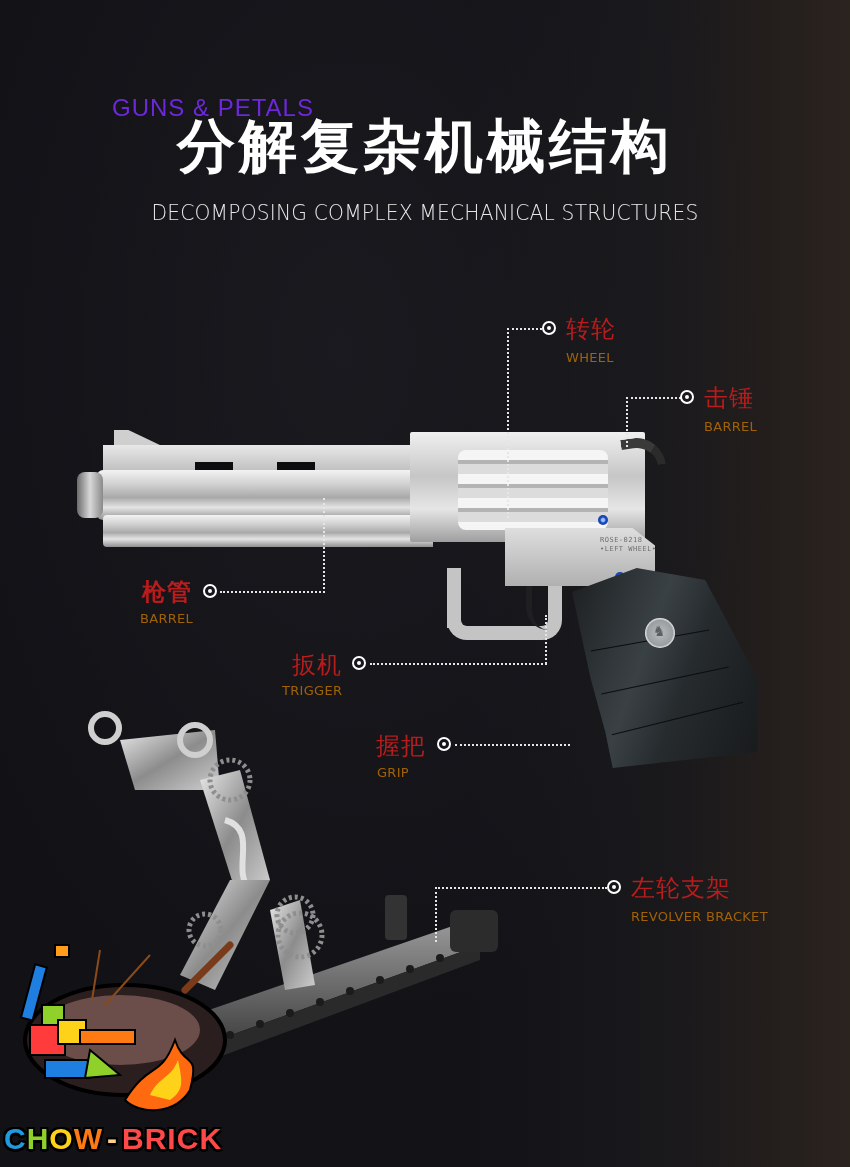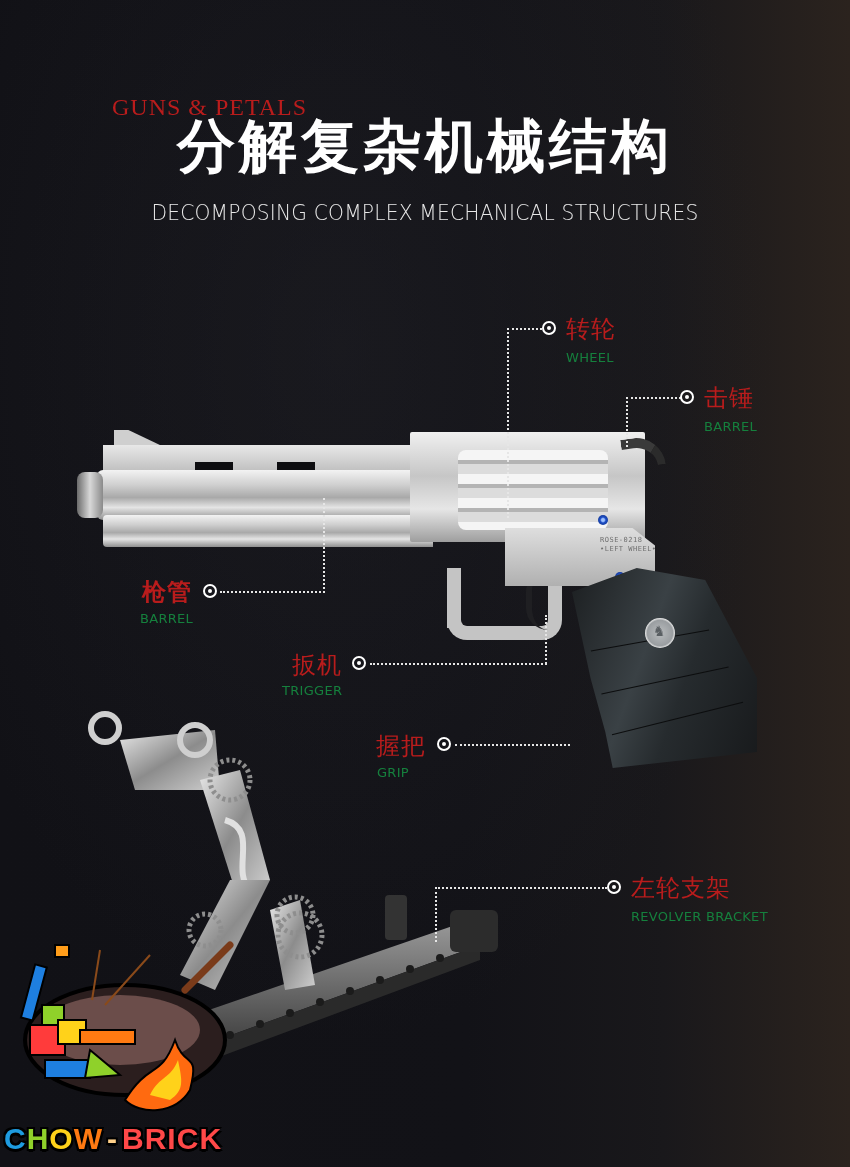--- a/index.html
+++ b/index.html
@@ -6,33 +6,33 @@
   html,body{width:850px;height:1167px;overflow:hidden;}
   body{
     position:relative;
     background:linear-gradient(90deg,#111116 0%,#121217 55%,#19181b 78%,#2b231e 100%);
     font-family:"DejaVu Sans","Liberation Sans",sans-serif;
     color:#fff;
   }
   .bg-vignette{position:absolute;inset:0;
     background:radial-gradient(ellipse at 40% 30%,rgba(40,40,46,.35) 0%,rgba(0,0,0,0) 60%);}
   
-  .watermark{position:absolute;left:112px;top:94px;font-family:Liberation Serif, serif;
-    font-size:24px;color:#b91c1c;letter-spacing:1px;}
+  .watermark{position:absolute;left:112px;top:94px;font-family:Liberation Sans, sans-serif;
+    font-size:24px;color:#6d28d9;letter-spacing:1px;}
   .title{position:absolute;left:0;width:850px;top:108px;text-align:center;font-size:58px;font-weight:bold;
     letter-spacing:4px;color:#fff;}
   .subtitle{position:absolute;left:0;width:850px;top:200px;text-align:center;font-size:22px;font-weight:300;
     letter-spacing:0.2px;color:#e8e8e8;font-family:"DejaVu Sans",sans-serif;transform:scaleX(0.92);}
   
   .dot{position:absolute;width:14px;height:14px;border:2.5px solid #fff;border-radius:50%;}
   .dot::after{content:"";position:absolute;left:2.5px;top:2.5px;width:4px;height:4px;border-radius:50%;background:#fff;}
   .hline{position:absolute;border-top:2px dotted #e6e6e6;height:0;}
   .vline{position:absolute;border-left:2px dotted #e6e6e6;width:0;}
   .cn{position:absolute;font-size:24px;color:#b91c1c;letter-spacing:1px;}
-  .en{position:absolute;font-size:13px;color:#15803d;letter-spacing:0.3px;}
+  .en{position:absolute;font-size:13px;color:#a16207;letter-spacing:0.3px;}
   
   .gun{position:absolute;left:0;top:0;width:850px;height:800px;pointer-events:none;}
   .metal{background:linear-gradient(180deg,#f3f3f3 0%,#cfcfcf 30%,#a9a9a9 55%,#e4e4e4 75%,#8f8f8f 100%);}
   .barrel{position:absolute;left:97px;top:470px;width:360px;height:50px;border-radius:6px 0 0 6px;}
   .barrel2{position:absolute;left:103px;top:515px;width:330px;height:32px;border-radius:4px 0 0 4px;}
   .muzzle{position:absolute;left:77px;top:472px;width:26px;height:46px;border-radius:8px;background:linear-gradient(90deg,#6b6b6b,#d8d8d8,#8a8a8a);}
   .rib{position:absolute;left:103px;top:445px;width:340px;height:28px;background:linear-gradient(180deg,#e8e8e8,#bdbdbd);}
   .sight{position:absolute;left:114px;top:430px;width:48px;height:16px;background:#cfcfcf;clip-path:polygon(0 0,30% 0,100% 100%,0 100%);}
   .slot{position:absolute;top:462px;width:38px;height:8px;background:#0d0d10;}
   .frame{position:absolute;left:410px;top:432px;width:235px;height:110px;background:linear-gradient(180deg,#f0f0f0,#c6c6c6 40%,#e6e6e6 70%,#9e9e9e);border-radius:2px;}

